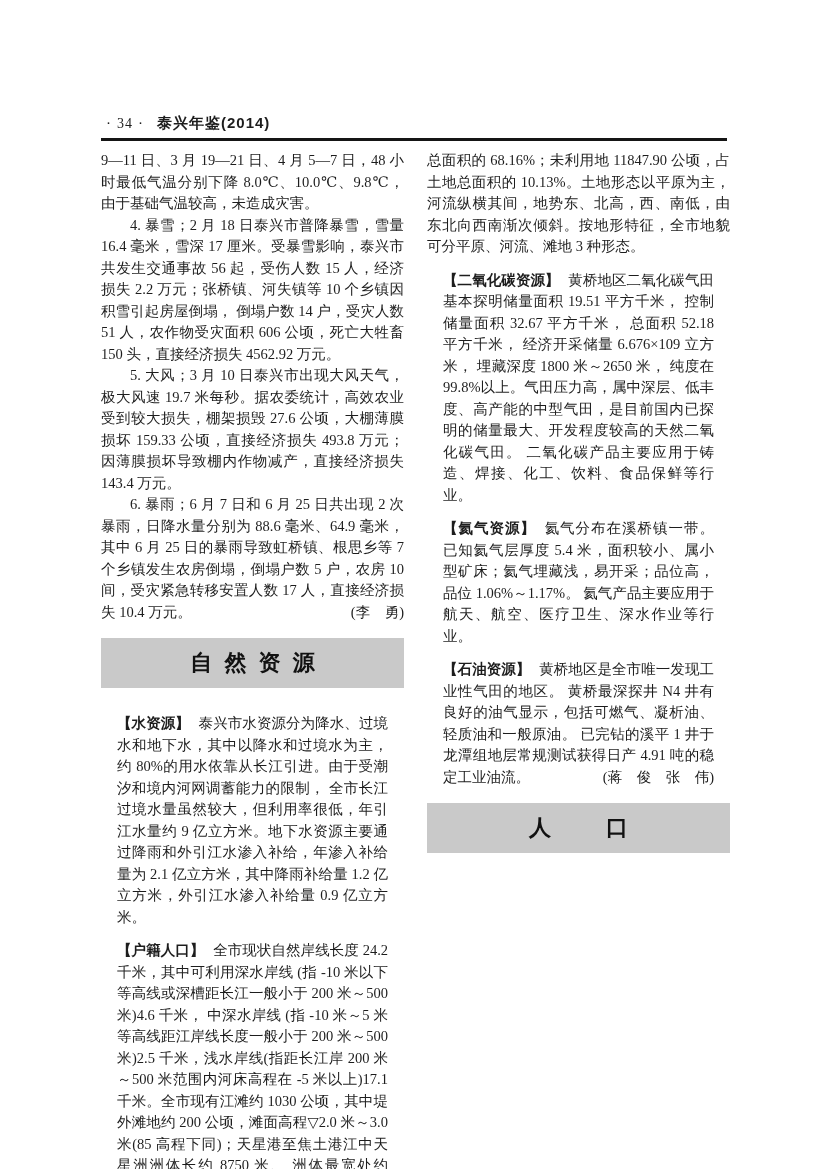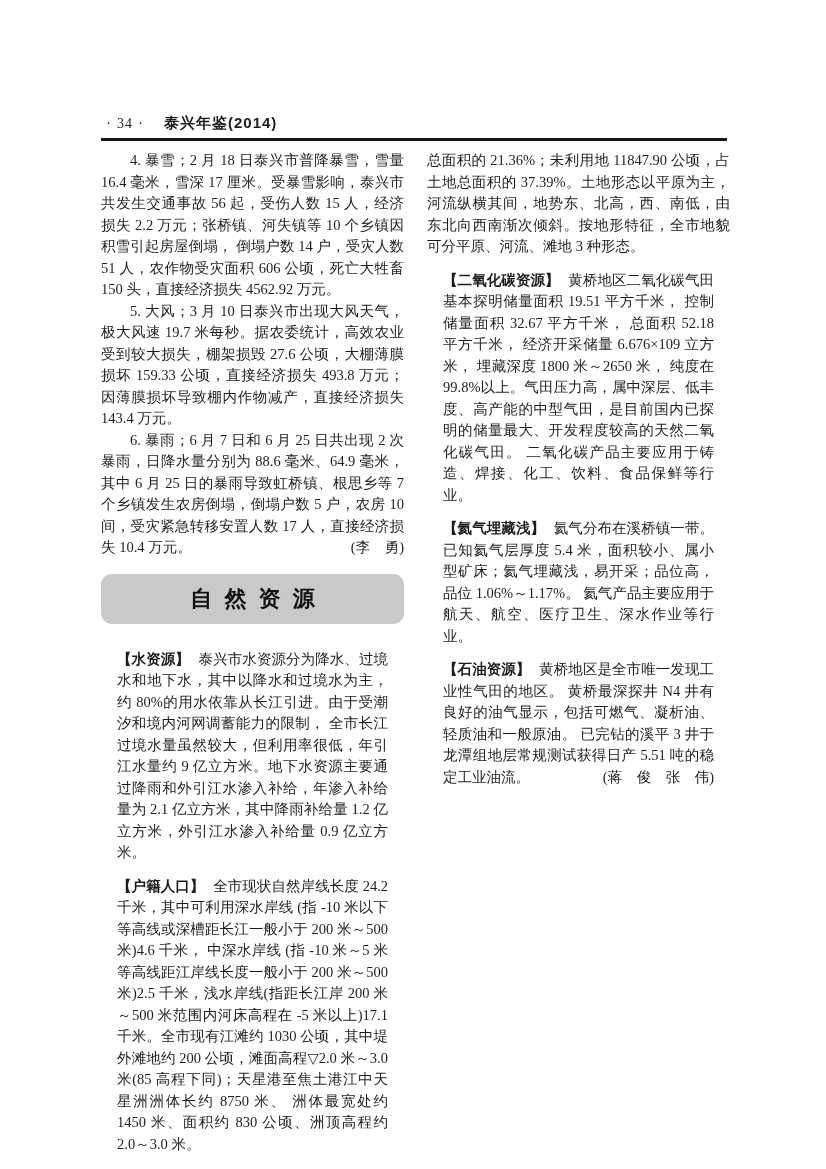--- a/index.html
+++ b/index.html
@@ -16,21 +16,21 @@
   .page-header {
     position: absolute; left: 101px; top: 114px;
     font-size: 15px; line-height: 18px;
     letter-spacing: 1px;
     white-space: nowrap;
   }
   .page-header .dot { font-size: 15px; padding: 0 5px; }
   .page-header .pagenum { font-size: 14px; }
   .page-header .book-title {
     font-family: "Liberation Sans", "DejaVu Sans", sans-serif;
-    font-weight: bold; font-size: 15px; margin-left: 15px;
+    font-weight: bold; font-size: 15px; margin-left: 8px;
   }
   .header-rule {
     position: absolute; left: 101px; top: 138px;
     width: 626px; height: 3px; background: #151515;
   }
 
   .col {
     position: absolute; top: 150px;
     width: 303px;
     font-size: 14.5px; line-height: 21.5px;
@@ -49,21 +49,21 @@
     font-weight: bold;
     margin-right: 0.6em;
   }
 
   .author-inline { float: right; }
 
   .section-box {
     background: #c9c9c9;
     height: 50px;
     margin: 15px 0 25px 0;
-    display: flex; align-items: center; justify-content: center; border-radius: 11px;
+    display: flex; align-items: center; justify-content: center;
   }
   .section-title {
     font-family: "Liberation Sans", "DejaVu Sans", sans-serif;
     font-weight: bold;
     font-size: 22px;
     color: #111111;
   }
   .spacing-narrow { letter-spacing: 0.55em; padding-left: 0.55em; }
   .spacing-wide   { letter-spacing: 2.5em;  padding-left: 2.5em; }
 </style>
@@ -71,42 +71,46 @@
 <body>
 
 <div class="page">
 
   <div class="page-header">
     <span class="dot">·</span><span class="pagenum">34</span><span class="dot">·</span><span class="book-title">泰兴年鉴(2014)</span>
   </div>
   <div class="header-rule"></div>
 
   <div class="col col-left">
+    <p class="para">9—11 日、3 月 19—21 日、4 月 5—7 日，48 小时最低气温分别下降 8.0℃、10.0℃、9.8℃， 由于基础气温较高，未造成灾害。</p>
     <p class="para indent">4. 暴雪；2 月 18 日泰兴市普降暴雪，雪量 16.4 毫米，雪深 17 厘米。受暴雪影响，泰兴市共发生交通事故 56 起，受伤人数 15 人，经济损失 2.2 万元；张桥镇、河失镇等 10 个乡镇因积雪引起房屋倒塌， 倒塌户数 14 户，受灾人数 51 人，农作物受灾面积 606 公顷，死亡大牲畜 150 头，直接经济损失 4562.92 万元。</p>
     <p class="para indent">5. 大风；3 月 10 日泰兴市出现大风天气，极大风速 19.7 米每秒。据农委统计，高效农业受到较大损失，棚架损毁 27.6 公顷，大棚薄膜损坏 159.33 公顷，直接经济损失 493.8 万元；因薄膜损坏导致棚内作物减产，直接经济损失 143.4 万元。</p>
     <p class="para indent"><span>6. 暴雨；6 月 7 日和 6 月 25 日共出现 2 次暴雨，日降水量分别为 88.6 毫米、64.9 毫米， 其中 6 月 25 日的暴雨导致虹桥镇、根思乡等 7 个乡镇发生农房倒塌，倒塌户数 5 户，农房 10 间，受灾紧急转移安置人数 17 人，直接经济损失 10.4 万元。</span><span class="author-inline">(李　勇)</span></p>
 
     <div class="section-box">
       <span class="section-title spacing-narrow">自然资源</span>
     </div>
 
     <p class="entry"><span class="entry-label">【水资源】</span><span>泰兴市水资源分为降水、过境水和地下水，其中以降水和过境水为主， 约 80%的用水依靠从长江引进。由于受潮汐和境内河网调蓄能力的限制， 全市长江过境水量虽然较大，但利用率很低，年引江水量约 9 亿立方米。地下水资源主要通过降雨和外引江水渗入补给，年渗入补给量为 2.1 亿立方米，其中降雨补给量 1.2 亿立方米，外引江水渗入补给量 0.9 亿立方米。</span></p>
 
     <p class="entry no-bottom"><span class="entry-label">【户籍人口】</span><span>全市现状自然岸线长度 24.2 千米，其中可利用深水岸线 (指 -10 米以下等高线或深槽距长江一般小于 200 米～500 米)4.6 千米， 中深水岸线 (指 -10 米～5 米等高线距江岸线长度一般小于 200 米～500 米)2.5 千米，浅水岸线(指距长江岸 200 米～500 米范围内河床高程在 -5 米以上)17.1 千米。全市现有江滩约 1030 公顷，其中堤外滩地约 200 公顷，滩面高程▽2.0 米～3.0 米(85 高程下同)；天星港至焦土港江中天星洲洲体长约 8750 米、 洲体最宽处约 1450 米、面积约 830 公顷、洲顶高程约 2.0～3.0 米。</span></p>
 
   </div>
 
   <div class="col col-right">
-    <p class="para">总面积的 21.36%；未利用地 11847.90 公顷，占土地总面积的 37.39%。土地形态以平原为主，河流纵横其间，地势东、北高，西、南低，由东北向西南渐次倾斜。按地形特征，全市地貌可分平原、河流、滩地 3 种形态。</p>
+    <p class="para">总面积的 68.16%；未利用地 11847.90 公顷，占土地总面积的 10.13%。土地形态以平原为主，河流纵横其间，地势东、北高，西、南低，由东北向西南渐次倾斜。按地形特征，全市地貌可分平原、河流、滩地 3 种形态。</p>
 
     <p class="entry"><span class="entry-label">【二氧化碳资源】</span><span>黄桥地区二氧化碳气田基本探明储量面积 19.51 平方千米， 控制储量面积 32.67 平方千米， 总面积 52.18 平方千米， 经济开采储量 6.676×109 立方米， 埋藏深度 1800 米～2650 米， 纯度在 99.8%以上。气田压力高，属中深层、低丰度、高产能的中型气田，是目前国内已探明的储量最大、开发程度较高的天然二氧化碳气田。 二氧化碳产品主要应用于铸造、焊接、化工、饮料、食品保鲜等行业。</span></p>
 
-    <p class="entry"><span class="entry-label">【氦气埋藏浅】</span><span>氦气分布在溪桥镇一带。 已知氦气层厚度 5.4 米，面积较小、属小型矿床；氦气埋藏浅，易开采；品位高，品位 1.06%～1.17%。 氦气产品主要应用于航天、航空、医疗卫生、深水作业等行业。</span></p>
+    <p class="entry"><span class="entry-label">【氦气资源】</span><span>氦气分布在溪桥镇一带。 已知氦气层厚度 5.4 米，面积较小、属小型矿床；氦气埋藏浅，易开采；品位高，品位 1.06%～1.17%。 氦气产品主要应用于航天、航空、医疗卫生、深水作业等行业。</span></p>
 
 
-    <p class="entry"><span class="entry-label">【石油资源】</span><span>黄桥地区是全市唯一发现工业性气田的地区。 黄桥最深探井 N4 井有良好的油气显示，包括可燃气、凝析油、轻质油和一般原油。 已完钻的溪平 3 井于龙潭组地层常规测试获得日产 5.51 吨的稳定工业油流。</span><span class="author-inline">(蒋　俊　张　伟)</span></p>
+    <p class="entry"><span class="entry-label">【石油资源】</span><span>黄桥地区是全市唯一发现工业性气田的地区。 黄桥最深探井 N4 井有良好的油气显示，包括可燃气、凝析油、轻质油和一般原油。 已完钻的溪平 1 井于龙潭组地层常规测试获得日产 4.91 吨的稳定工业油流。</span><span class="author-inline">(蒋　俊　张　伟)</span></p>
 
+    <div class="section-box">
+      <span class="section-title spacing-wide">人口</span>
+    </div>
 
 
 
   </div>
 
 </div>
 
 </body></html>

